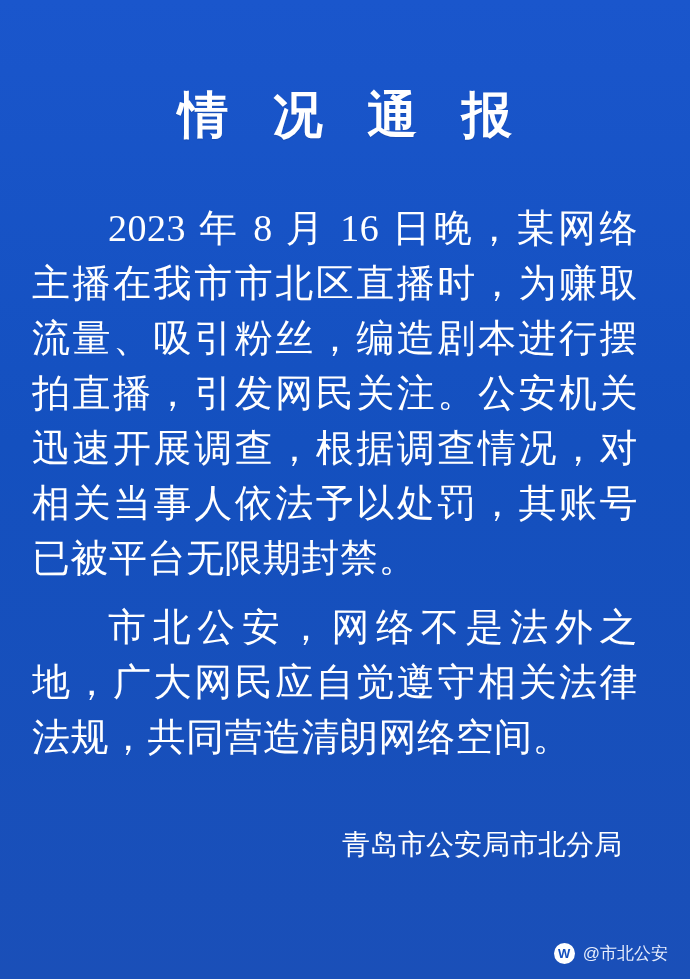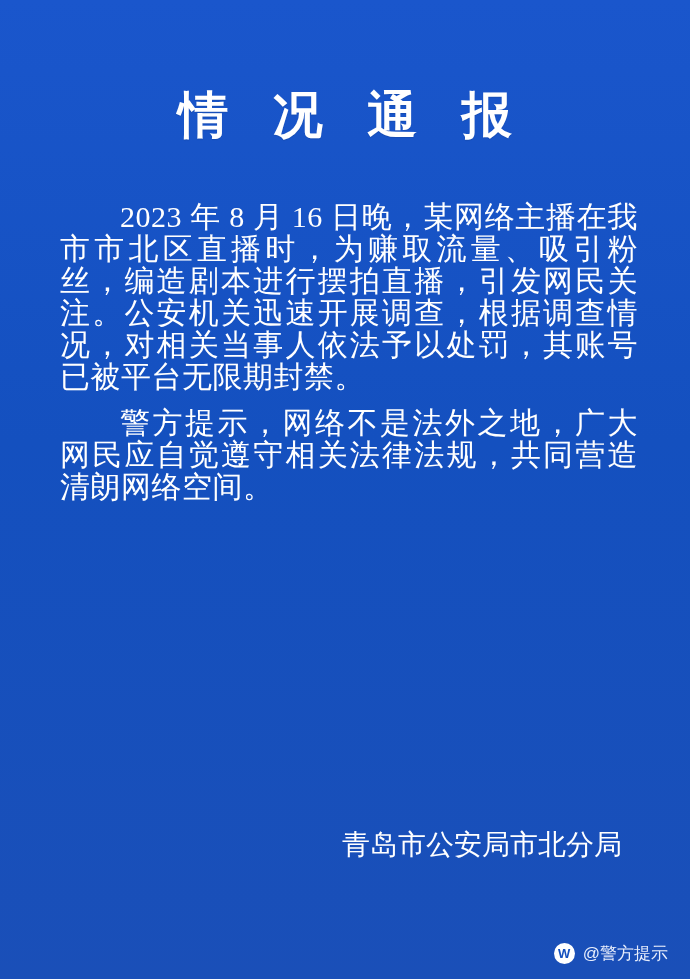--- a/index.html
+++ b/index.html
@@ -26,23 +26,23 @@
     font-size: 50px;
     letter-spacing: 16px;
     font-weight: 700;
     padding-top: 82px;
     padding-left: 16px;
     color: #ffffff;
     text-shadow: 0 1px 1px rgba(0,0,0,0.10);
     font-family: "Liberation Serif", "DejaVu Serif", serif;
   }
   .body-text {
-    margin: 52px 52px 0 60px;
-    font-size: 30px;
-    line-height: 32px;
+    margin: 52px 52px 0 32px;
+    font-size: 38px;
+    line-height: 55px;
     text-align: justify;
     text-justify: inter-ideograph;
     letter-spacing: 0.5px;
     color: #ffffff;
   }
   .para {
     text-indent: 2em;
     margin: 0 0 14px 0;
   }
   .signature {
@@ -82,25 +82,25 @@
 </style>
 </head>
 <body>
 
 <div class="poster">
 
   <div class="title">情 况 通 报</div>
 
   <div class="body-text">
     <p class="para">2023 年 8 月 16 日晚，某网络主播在我市市北区直播时，为赚取流量、吸引粉丝，编造剧本进行摆拍直播，引发网民关注。公安机关迅速开展调查，根据调查情况，对相关当事人依法予以处罚，其账号已被平台无限期封禁。</p>
-    <p class="para">警方提示，网络不是法外之地，广大网民应自觉遵守相关法律法规，共同营造清朗网络空间。</p>
+    <p class="para">市北公安，网络不是法外之地，广大网民应自觉遵守相关法律法规，共同营造清朗网络空间。</p>
   </div>
 
   <div class="signature">
     <div>青岛市公安局市北分局</div>
   </div>
 
   <div class="footer">
     <span class="weibo-icon">W</span>
-    <span>@警方提示</span>
+    <span>@市北公安</span>
   </div>
 
 </div>
 
 </body></html>

